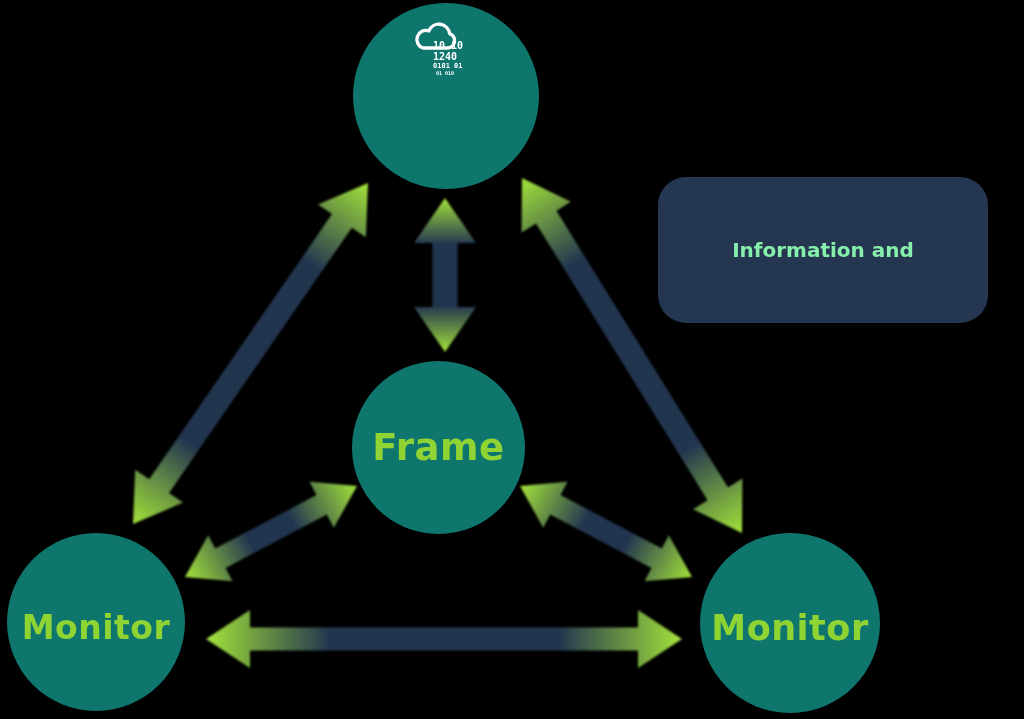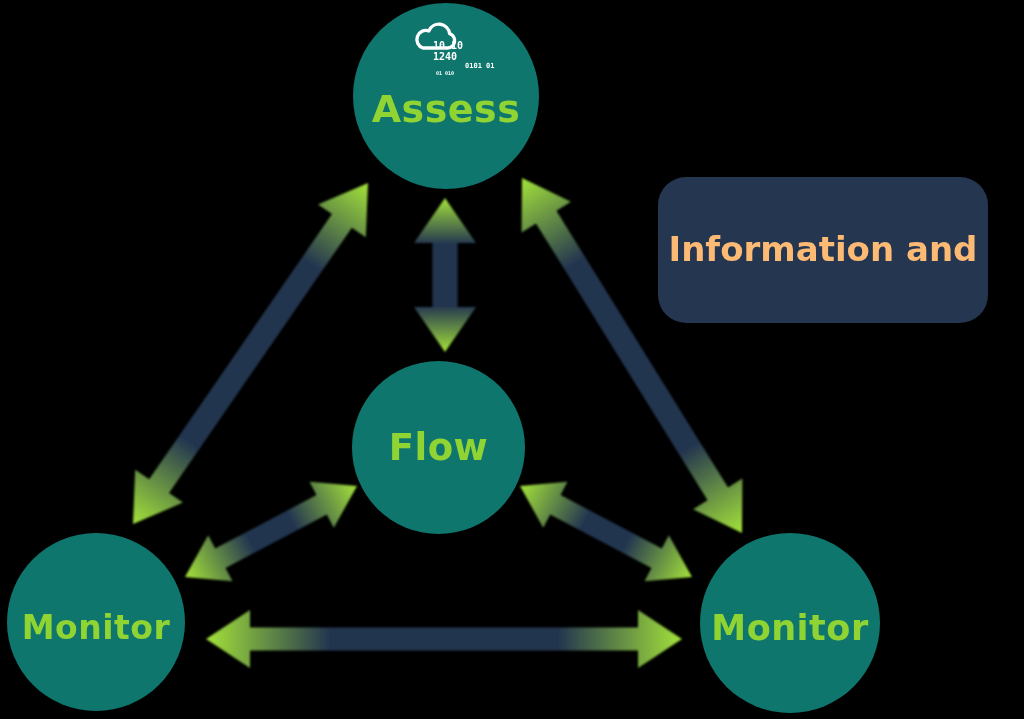--- a/index.html
+++ b/index.html
@@ -25,30 +25,30 @@
   #node-respond .node-label{font-size:35px;margin-top:10px;}
 
   .cloud-icon{position:absolute;left:58px;top:14px;width:120px;height:64px;}
   .cloud-icon svg{position:absolute;left:0;top:2px;}
   .bin{
     position:absolute;color:#fff;font-family:"DejaVu Sans Mono","Liberation Mono",monospace;
     font-weight:bold;white-space:pre;line-height:1;
   }
   .bin-1{left:22px;top:24px;font-size:10px;}
   .bin-2{left:22px;top:35px;font-size:10px;}
-  .bin-3{left:22px;top:46px;font-size:7px;margin-left:32px;}
+  .bin-3{left:22px;top:46px;font-size:7px;}
   .bin-4{left:25px;top:54px;font-size:5px;}
 
   #legend-box{
     position:absolute;left:658px;top:177px;width:330px;height:146px;
     background:#243650;border-radius:28px;z-index:2;
     display:flex;flex-direction:column;align-items:center;justify-content:center;
   }
   .legend-line{
-    color:#fdba74;font-weight:bold;font-size:34px;line-height:1.4;text-align:center;
+    color:#86efac;font-weight:bold;font-size:20px;line-height:1.4;text-align:center;
   }
 </style>
 </head>
 <body>
 
 <svg id="arrow-layer" width="1024" height="719" viewBox="0 0 1024 719">
   <defs id="grad-defs">
     <filter id="soft" x="-20%" y="-20%" width="140%" height="140%">
       <feGaussianBlur stdDeviation="0.8"></feGaussianBlur>
     </filter>
@@ -102,25 +102,24 @@
 <div class="node" id="node-assess">
   <div class="cloud-icon">
     <svg width="52" height="34" viewBox="0 0 52 34">
       <path d="M 12 29 H 36 A 7.4 7.4 0 0 0 38.6 14.6 A 10.8 10.8 0 0 0 17.9 11.9 A 8.6 8.6 0 0 0 12 29 Z" fill="none" stroke="#FFFFFF" stroke-width="3.4" stroke-linejoin="round" stroke-linecap="round"></path>
     </svg>
     <div class="bin bin-1">10 10</div>
     <div class="bin bin-2">1240</div>
     <div class="bin bin-3">0101 01</div>
     <div class="bin bin-4">01 010</div>
   </div>
-  <div class="node-label">Assess</div>
 </div>
 
 <div class="node" id="node-frame">
-  <div class="node-label">Flow</div>
+  <div class="node-label">Frame</div>
 </div>
 
 <div class="node" id="node-monitor">
   <div class="node-label">Monitor</div>
 </div>
 
 <div class="node" id="node-respond">
   <div class="node-label">Monitor</div>
 </div>
 

